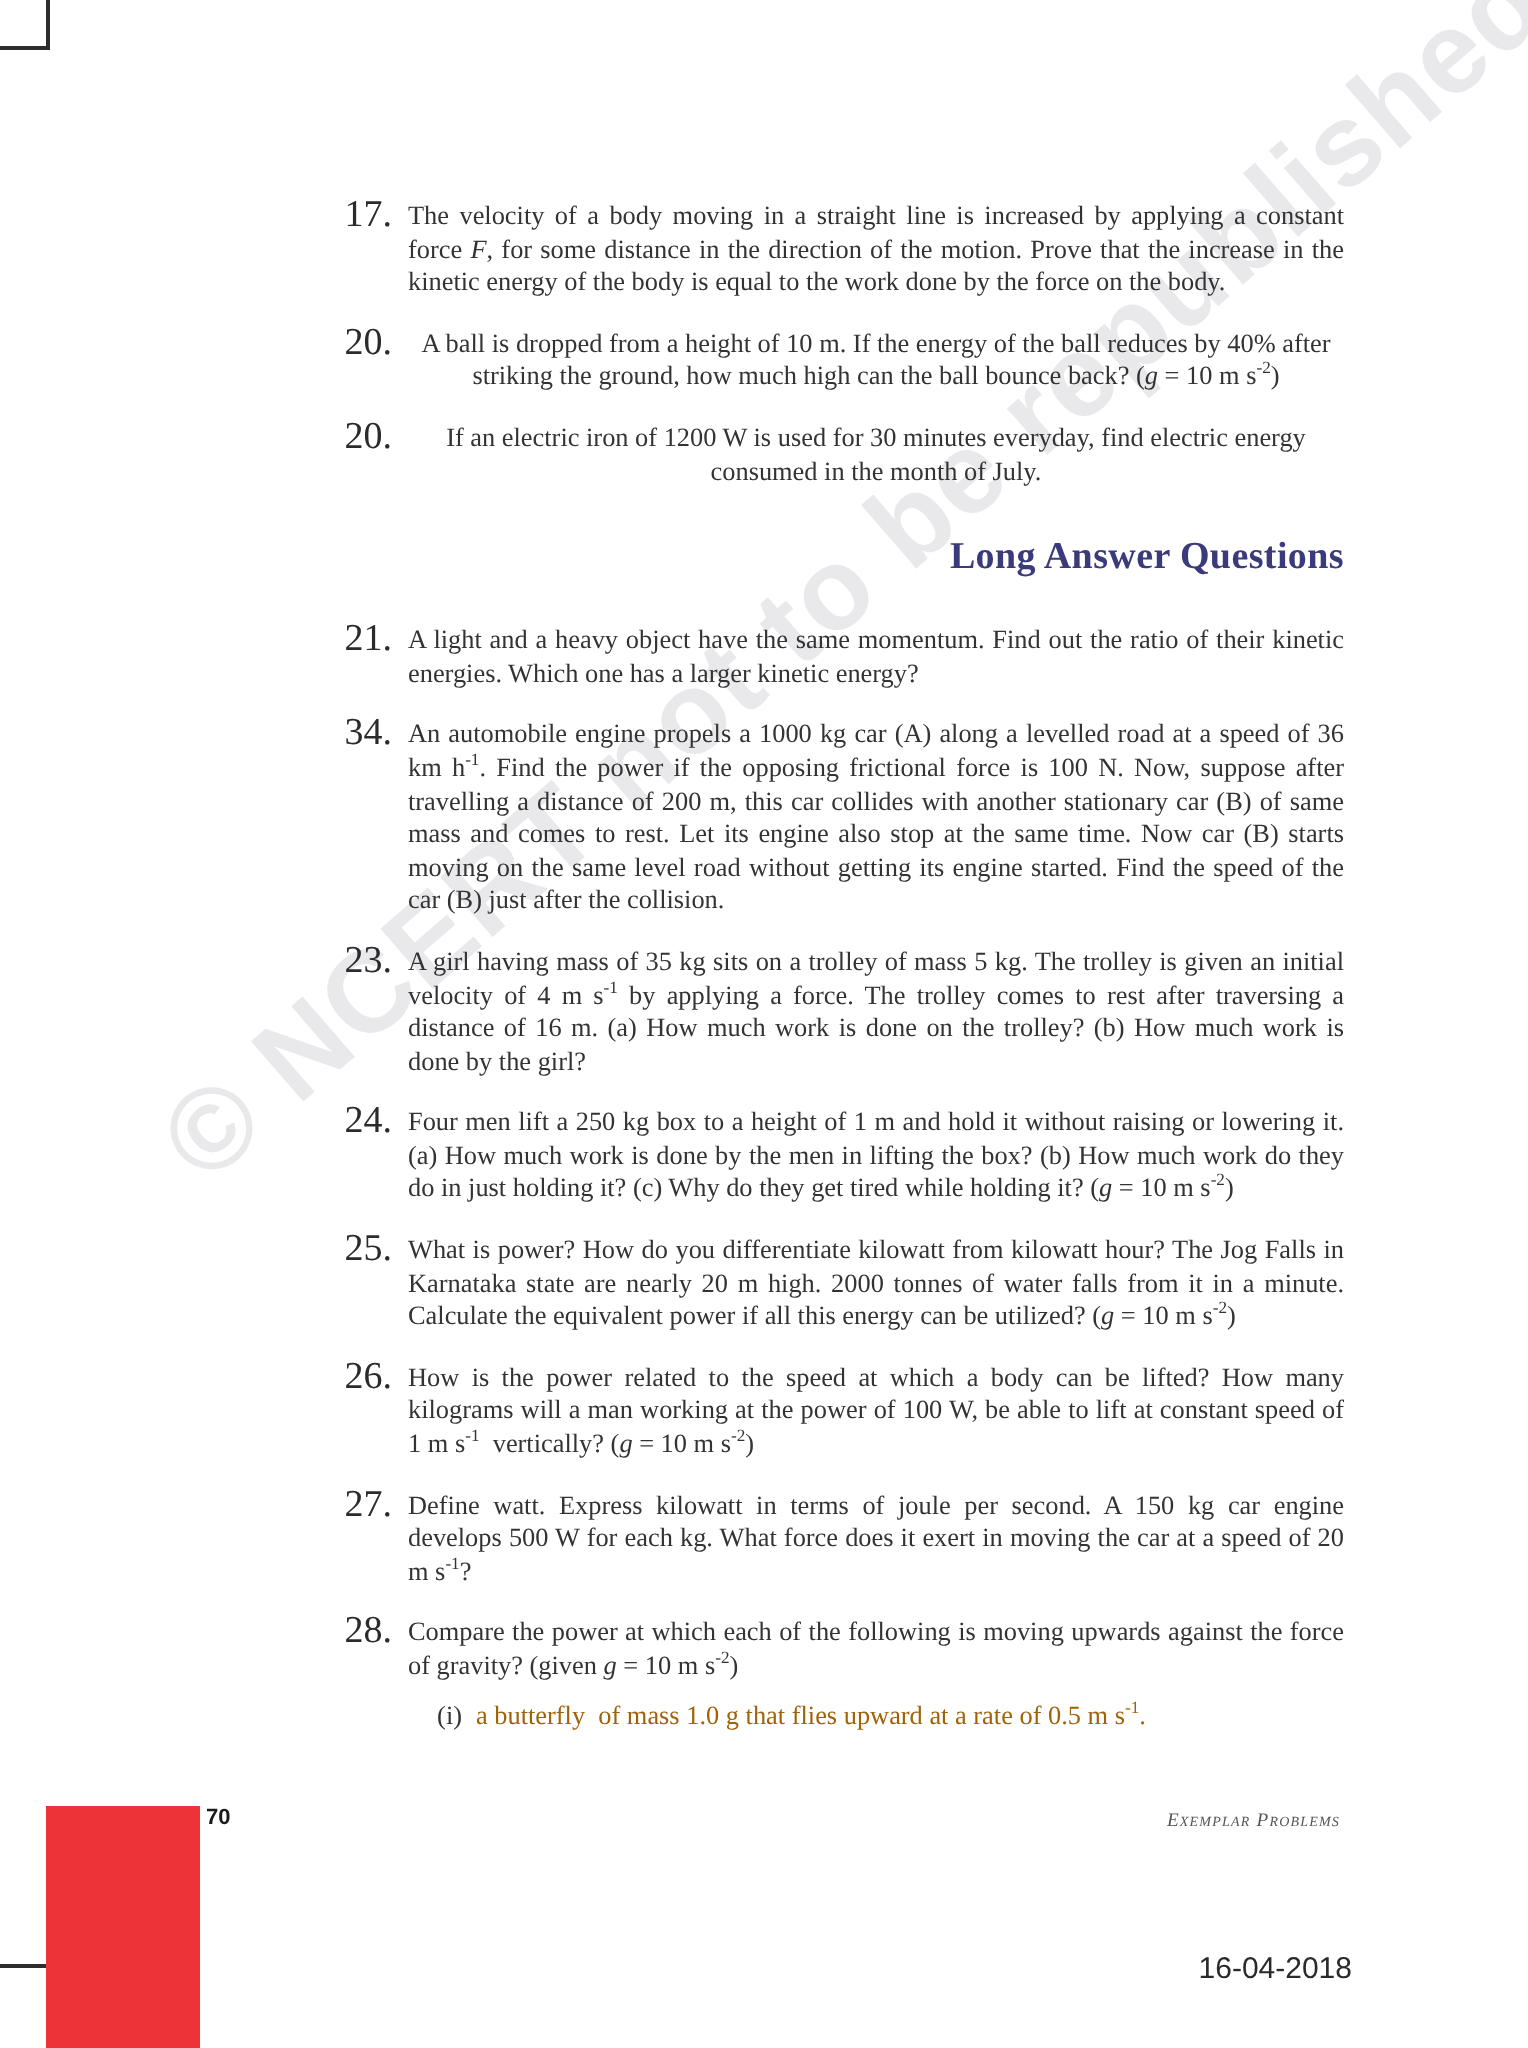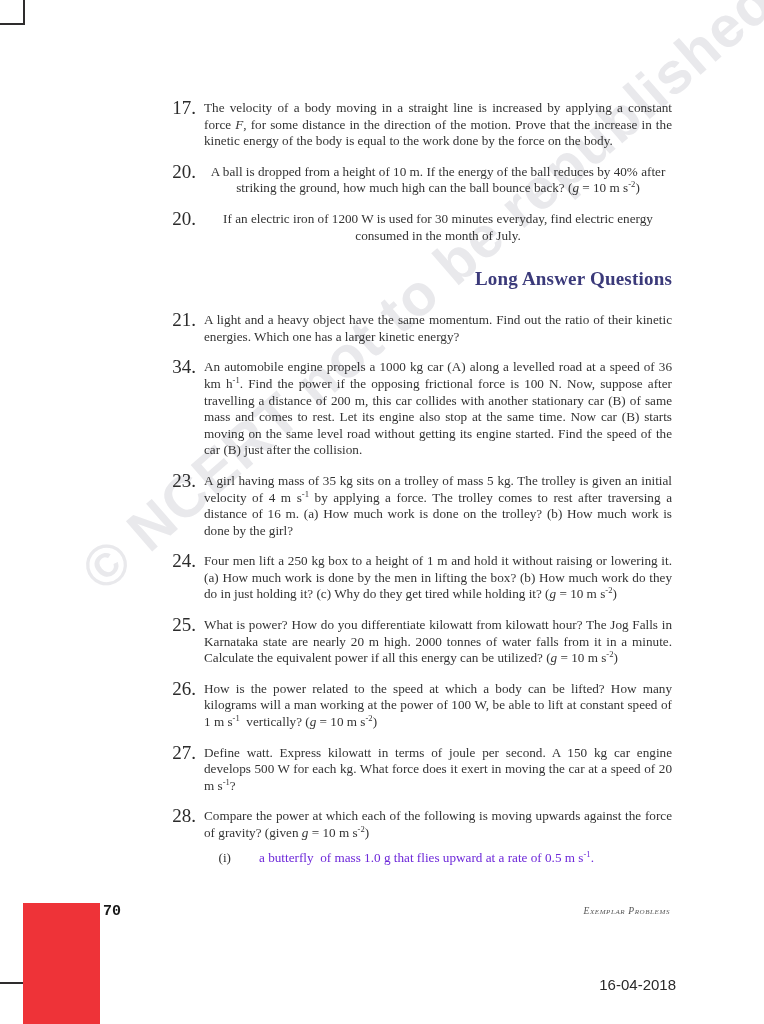--- a/index.html
+++ b/index.html
@@ -116,22 +116,21 @@
     padding-right: 7px;
     box-sizing: border-box;
     font-size: 13.2px;
     line-height: 17px;
     color: #333333;
   }
   .subitem-text {
     flex: 1 1 auto;
     font-size: 13.2px;
     line-height: 17px;
-    color: #6d28d9;
-    margin-left: 21px;
+    color: #a16207;
   }
 
   
   .section-heading {
     text-align: right;
     color: #3b3a7a;
     font-size: 19px;
     font-weight: 700;
     margin: 24px 0 22px 0;
     letter-spacing: 0.2px;
@@ -144,24 +143,24 @@
     top: 903px;
     width: 77px;
     height: 121px;
     background: #ee3338;
     z-index: 1;
   }
   .page-number {
     position: absolute;
     left: 103px;
     top: 903px;
-    font-size: 15px;
+    font-size: 11px;
     font-weight: 700;
     color: #1a1a1a;
-    font-family: Liberation Mono, monospace;
+    font-family: Liberation Sans, sans-serif;
     z-index: 3;
   }
   .book-title {
     position: absolute;
     right: 94px;
     top: 905px;
     font-size: 9.6px;
     font-style: italic;
     font-variant: small-caps;
     letter-spacing: 0.6px;

